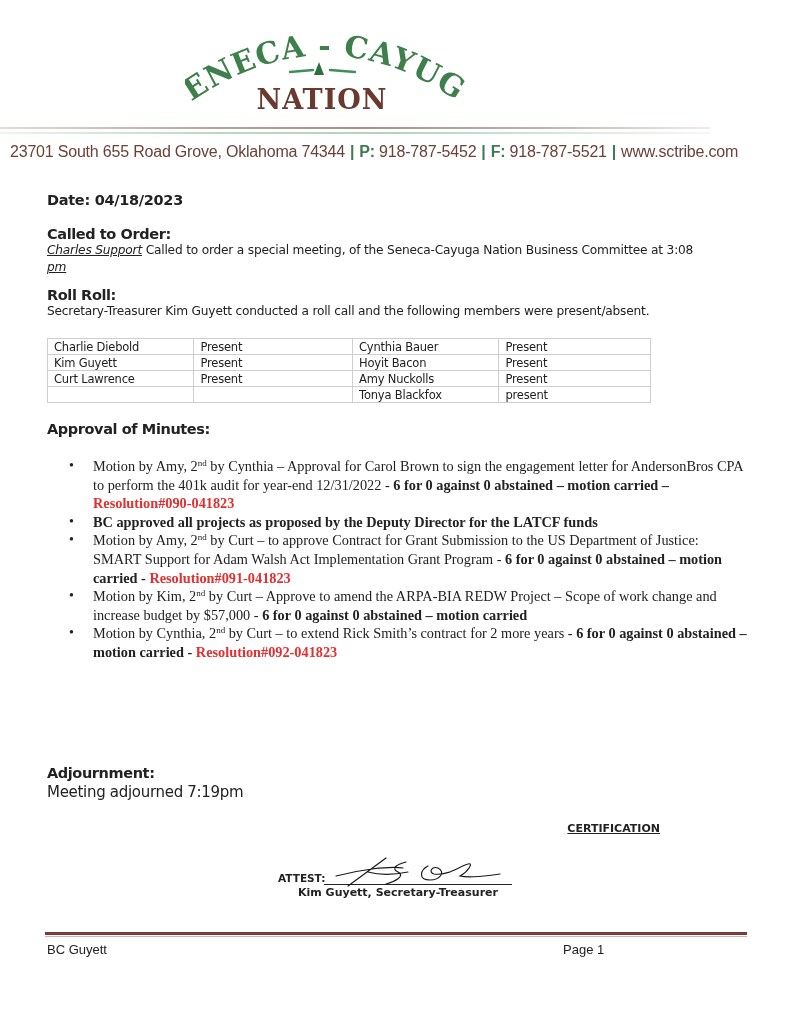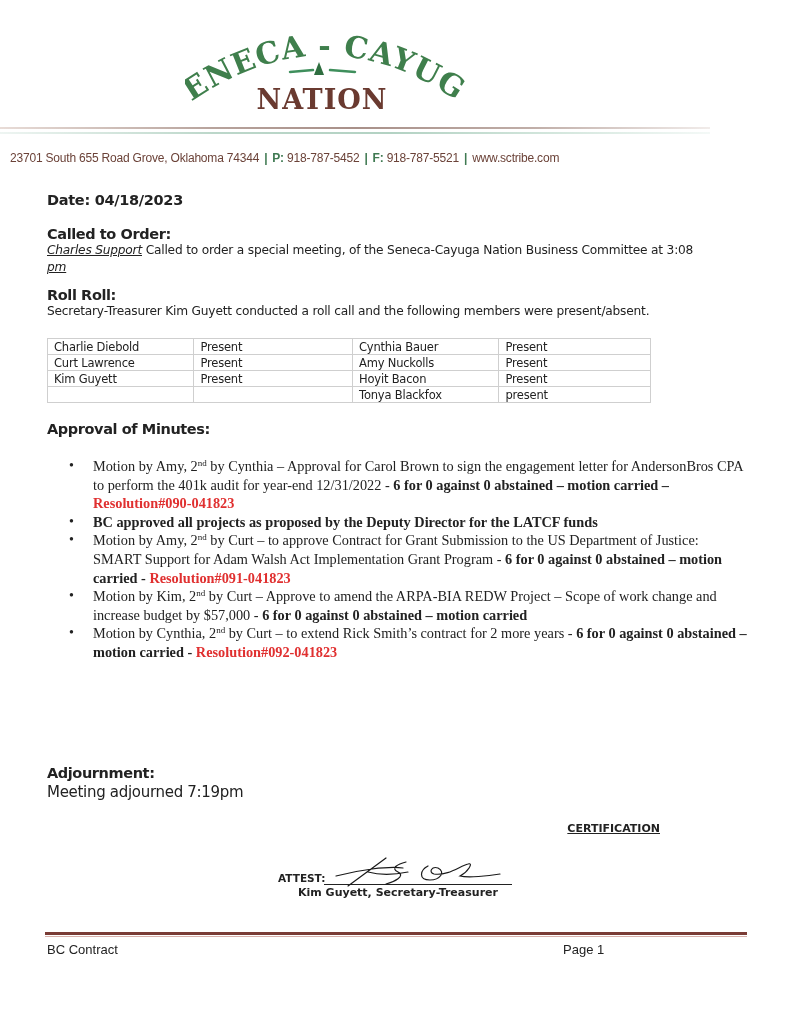--- a/index.html
+++ b/index.html
@@ -7,21 +7,21 @@
 
   
   .logo { position: absolute; left: 185px; top: 18px; width: 280px; height: 100px; }
   .logo svg { width: 100%; height: 100%; }
 
   .hdr-line1 { position: absolute; left: 0; top: 127px; width: 710px; height: 2px;
     background: linear-gradient(to right, #e8dcd7 0%, #b7a39c 30%, #a89089 50%, #c0aeA8 75%, #f1ecea 100%); }
   .hdr-line2 { position: absolute; left: 0; top: 132px; width: 710px; height: 2px;
     background: linear-gradient(to right, #eef5f2 0%, #bcd7ca 30%, #b3d2c3 55%, #d6e8df 80%, #f4f9f7 100%); }
 
-  .address { position: absolute; left: 10px; top: 151px; font-size: 12px; color: #6b4238; letter-spacing: -0.2px; white-space: nowrap; }
+  .address { position: absolute; left: 10px; top: 143px; font-size: 16px; color: #6b4238; letter-spacing: -0.2px; white-space: nowrap; }
   .address .sep { color: #3f7a52; font-weight: bold; margin: 0 5px; }
   .address .lbl { color: #3f7a52; font-weight: bold; }
 
   
   .content { position: absolute; left: 47px; top: 192px; width: 700px; }
   .gothic { font-family: "DejaVu Sans", sans-serif; }
   .h-date { font-size: 14.5px; font-weight: bold; color: #222; letter-spacing: -0.3px; }
   .h-sec { font-size: 14.5px; font-weight: bold; color: #222; letter-spacing: -0.4px; margin-top: 18px; }
   .para-g { font-size: 12.2px; color: #222; line-height: 17px; letter-spacing: -0.2px; }
   .para-g u i { font-style: italic; }
@@ -97,29 +97,29 @@
 
   <table class="roll">
     <tbody>
       <tr>
         <td class="c1">Charlie Diebold</td>
         <td class="c2">Present</td>
         <td class="c3">Cynthia Bauer</td>
         <td class="c4">Present</td>
       </tr>
       <tr>
+        <td class="c1">Kim Guyett</td>
+        <td class="c2">Present</td>
+        <td class="c3">Hoyit Bacon</td>
+        <td class="c4">Present</td>
+      </tr>
+      <tr>
         <td class="c1">Curt Lawrence</td>
         <td class="c2">Present</td>
         <td class="c3">Amy Nuckolls</td>
-        <td class="c4">Present</td>
-      </tr>
-      <tr>
-        <td class="c1">Kim Guyett</td>
-        <td class="c2">Present</td>
-        <td class="c3">Hoyit Bacon</td>
         <td class="c4">Present</td>
       </tr>
       <tr>
         <td class="c1"></td>
         <td class="c2"></td>
         <td class="c3">Tonya Blackfox</td>
         <td class="c4">present</td>
       </tr>
     </tbody>
   </table>
@@ -148,14 +148,14 @@
   <span class="lbl">ATTEST:</span>
   <div class="line"></div>
   <svg viewBox="0 0 180 34">
     <path d="M8 22 C 30 16, 60 12, 75 14 M 58 4 L 20 32 M 40 18 C 55 22, 70 20, 80 18 M 78 8 C 70 10, 62 14, 70 18 C 78 22, 66 28, 58 30 M 100 12 C 92 16, 90 26, 102 26 C 112 26, 118 18, 110 14 C 104 12, 100 18, 106 20 C 120 22, 132 12, 140 10 C 146 8, 140 18, 132 22 C 140 24, 160 22, 172 20" fill="none" stroke="#1a1a1a" stroke-width="1.2" stroke-linecap="round"></path>
   </svg>
 </div>
 <div class="signer">Kim Guyett, Secretary-Treasurer</div>
 
 <div class="footer-bar1"></div>
 <div class="footer-bar2"></div>
-<div class="footer-left">BC Contract</div>
+<div class="footer-left">BC Guyett</div>
 <div class="footer-right">Page 1</div>
 
 </body></html>

